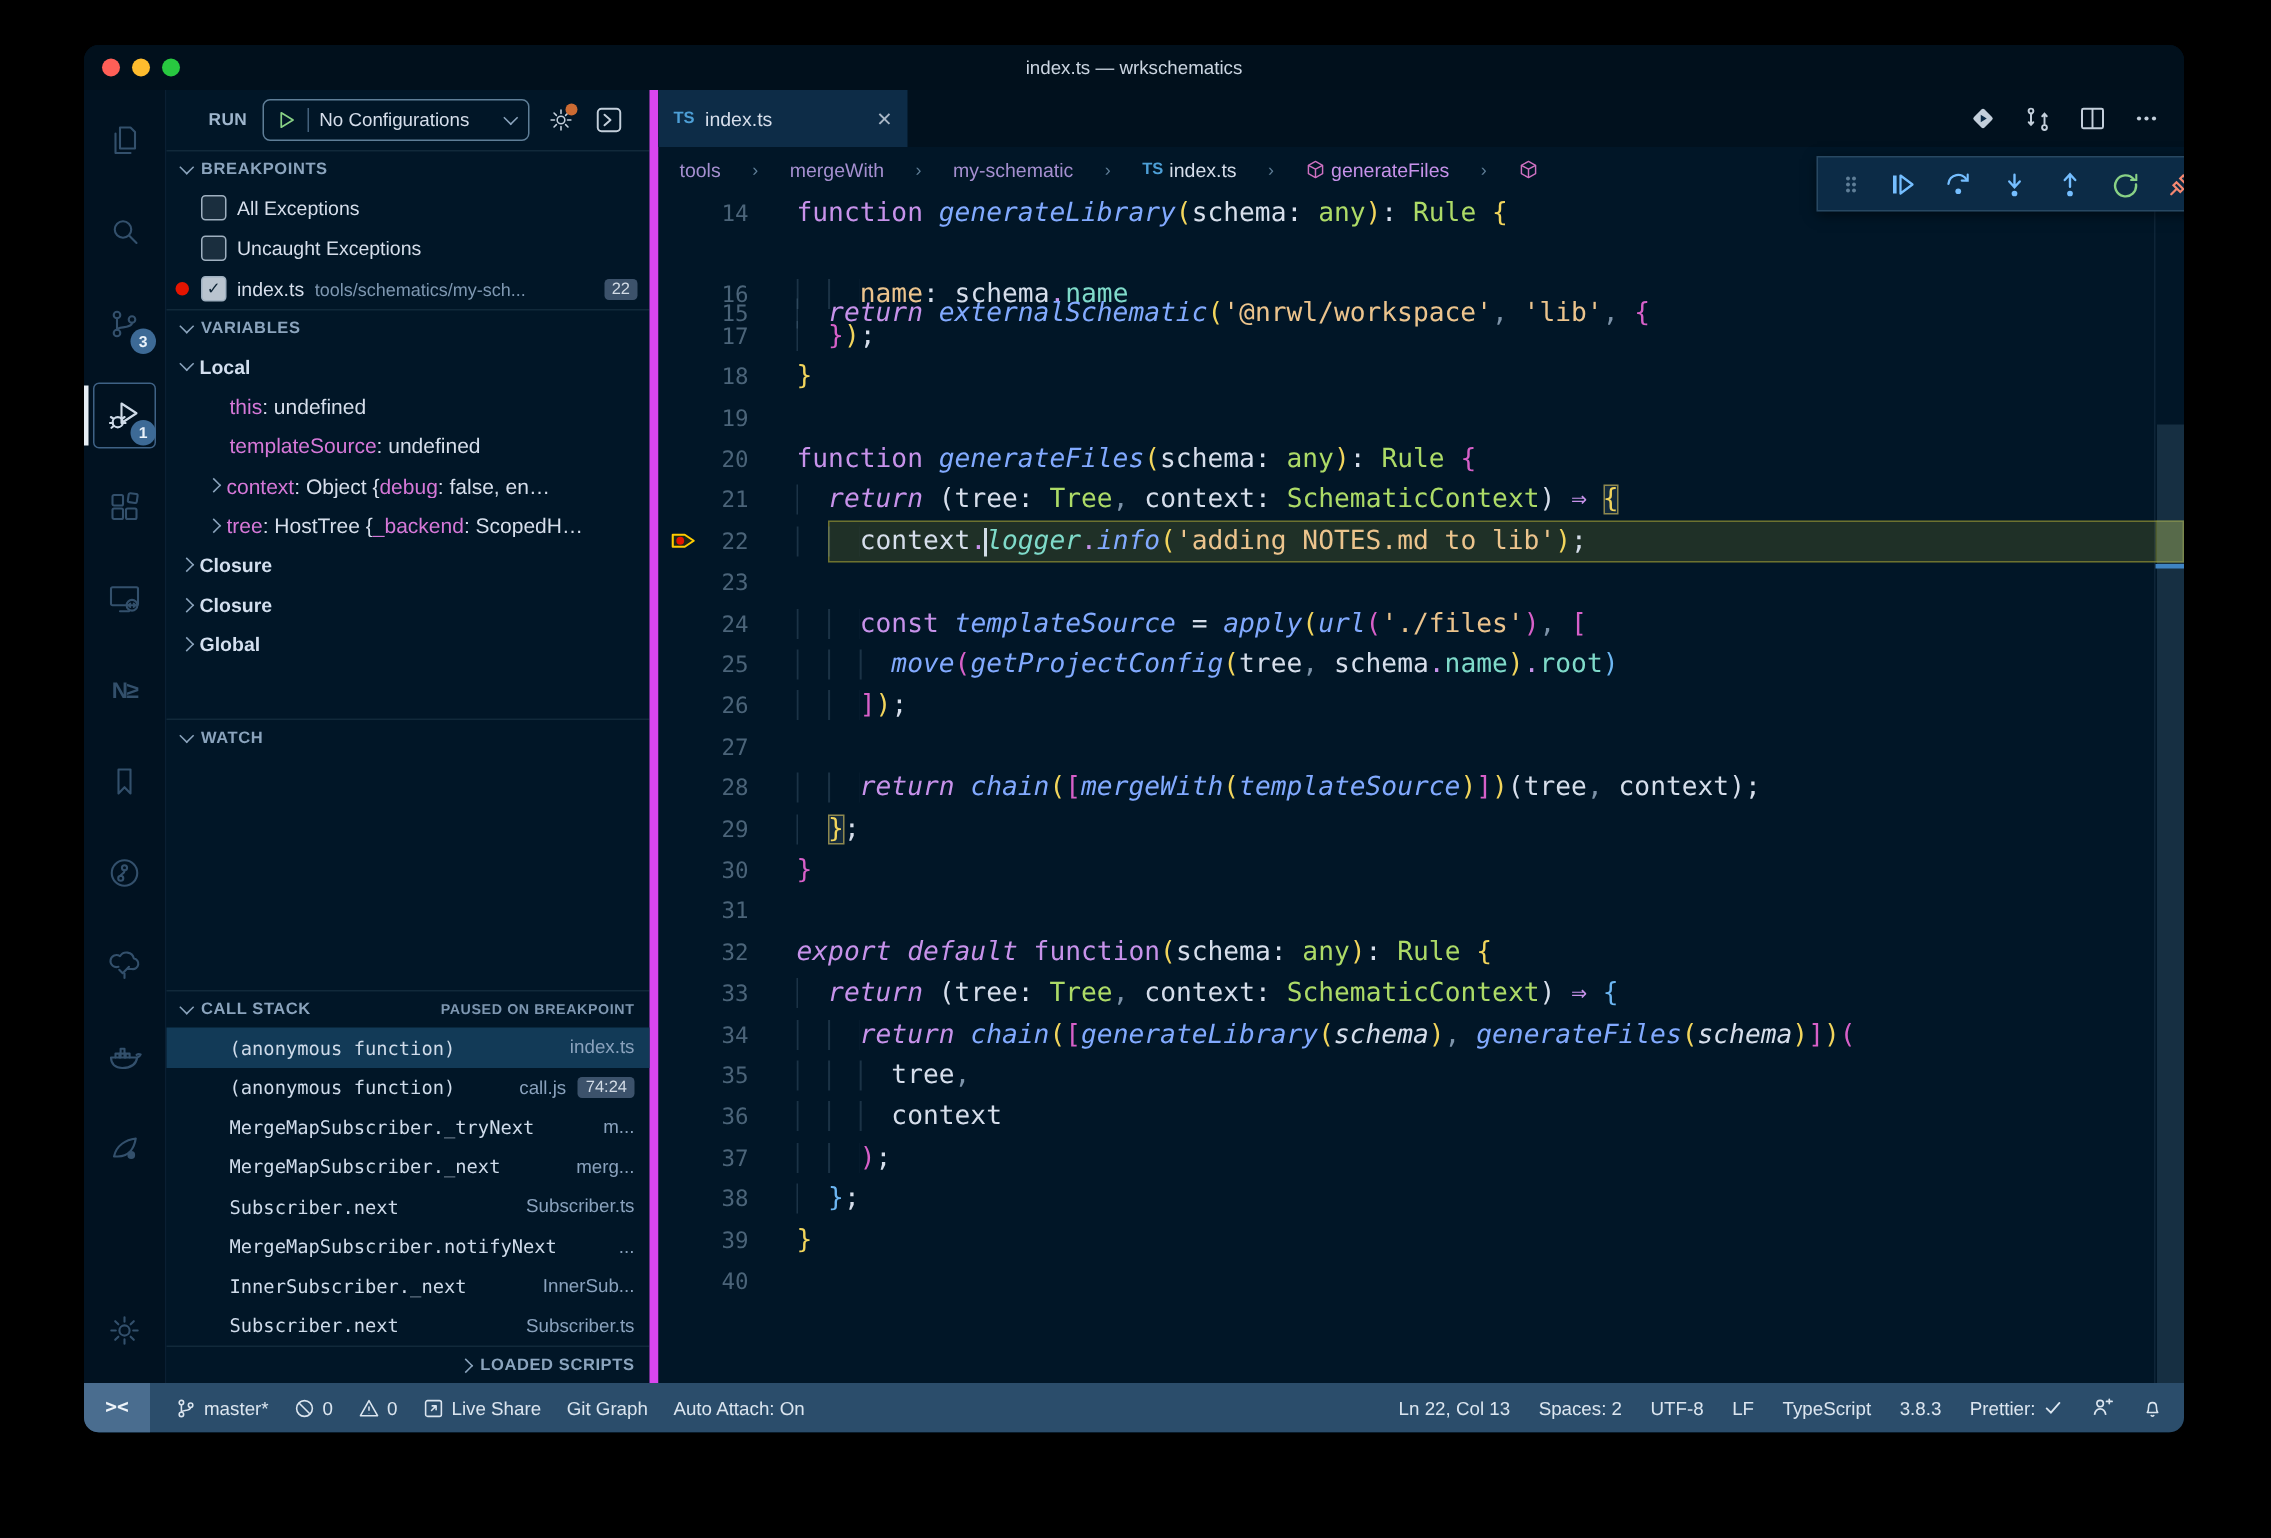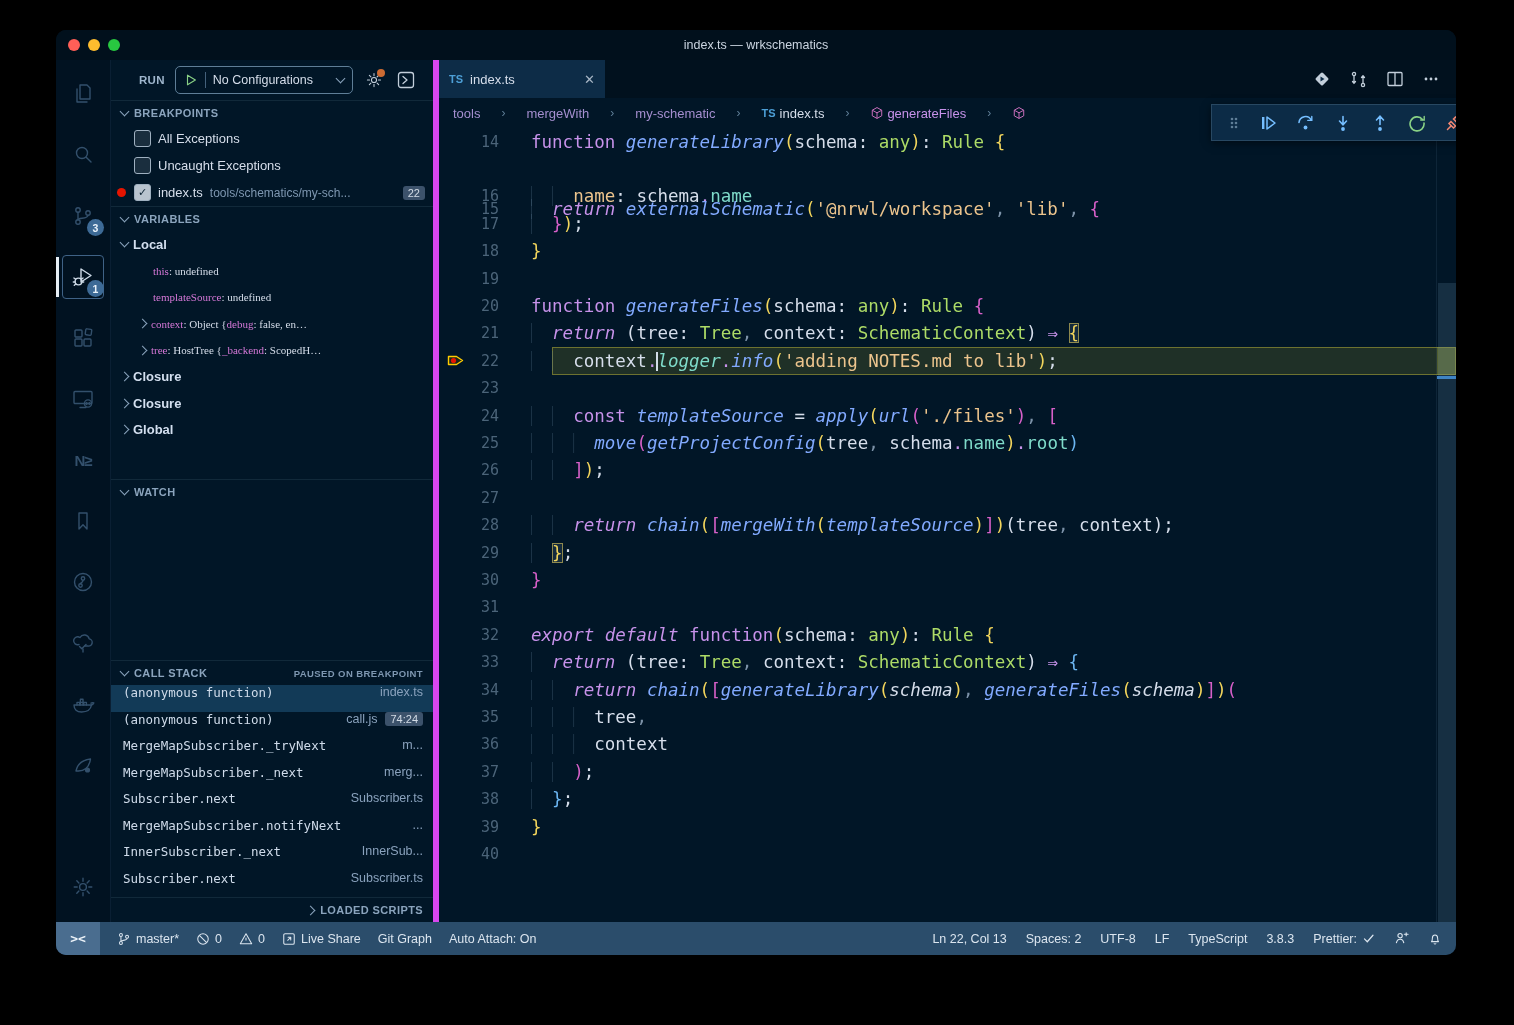--- a/index.html
+++ b/index.html
@@ -41,27 +41,27 @@
   .bp-row{height:27px;display:flex;align-items:center;gap:7px;padding:0 8px 0 6px;flex:0 0 auto;}
   .bp-dot{width:9px;height:9px;border-radius:50%;background:#e51400;flex:0 0 auto;margin-right:1px;}
   .bp-dot.empty{background:transparent;}
   .cbx{width:15px;height:15px;border:1px solid #9fb0c0;border-radius:3px;background:rgba(210,220,230,.12);flex:0 0 auto;
        display:flex;align-items:center;justify-content:center;font-size:11px;color:#0b2233;}
   .cbx.on{background:#b9c4cf;}
   .bp-label{white-space:nowrap;}
   .bp-path{color:#7e97b1;font-size:12px;overflow:hidden;text-overflow:ellipsis;white-space:nowrap;flex:1;}
   .pill{background:#3c526b;color:#d3dce6;border-radius:3px;font-size:11px;padding:1px 5px;flex:0 0 auto;}
   .var-row{height:26.5px;display:flex;align-items:center;gap:5px;padding:0 8px;flex:0 0 auto;white-space:nowrap;overflow:hidden;text-align:center;}
-  .var-row .mono{font-family:Liberation Serif, serif;font-size:11px;overflow:hidden;text-overflow:ellipsis;}
+  .var-row .mono{font-family:Liberation Sans, sans-serif;font-size:14px;overflow:hidden;text-overflow:ellipsis;}
   .var-name{color:#d678d8;}
   .var-val{color:#d6deeb;}
   .scope-label{font-weight:bold;color:#d3dfef;}
   .watch-empty{flex:1;}
   .var-pad{height:36px;flex:0 0 auto;}
-  .cs-row{height:26.5px;display:flex;align-items:flex-start;padding:0 10px 0 12px;gap:8px;flex:0 0 auto;}
+  .cs-row{height:26.5px;display:flex;align-items:center;padding:0 10px 0 42px;gap:8px;flex:0 0 auto;}
   .cs-row.sel{background:#123a57;}
   .cs-name{font-family:"DejaVu Sans Mono",monospace;font-size:12.5px;color:#cfdbea;white-space:nowrap;overflow:hidden;text-overflow:ellipsis;}
   .cs-file{margin-left:auto;color:#8aa2bd;font-size:12.5px;white-space:nowrap;}
   
   .editor{flex:1;display:flex;flex-direction:column;min-width:0;position:relative;background:#011627;}
   .tabbar{height:38px;background:#01111e;display:flex;align-items:stretch;flex:0 0 auto;}
   .tab{width:146px;background:#0d2c47;display:flex;align-items:center;gap:7px;padding:0 10px;color:#d6deeb;font-size:13px;}
   .ts-chip{color:#4d9fd6;font-weight:bold;font-size:11px;}
   .tab-close{margin-left:auto;color:#a9b7c6;font-size:13px;}
   .tab-actions{margin-left:auto;display:flex;align-items:center;gap:18px;padding-right:16px;color:#c3cfdb;}

